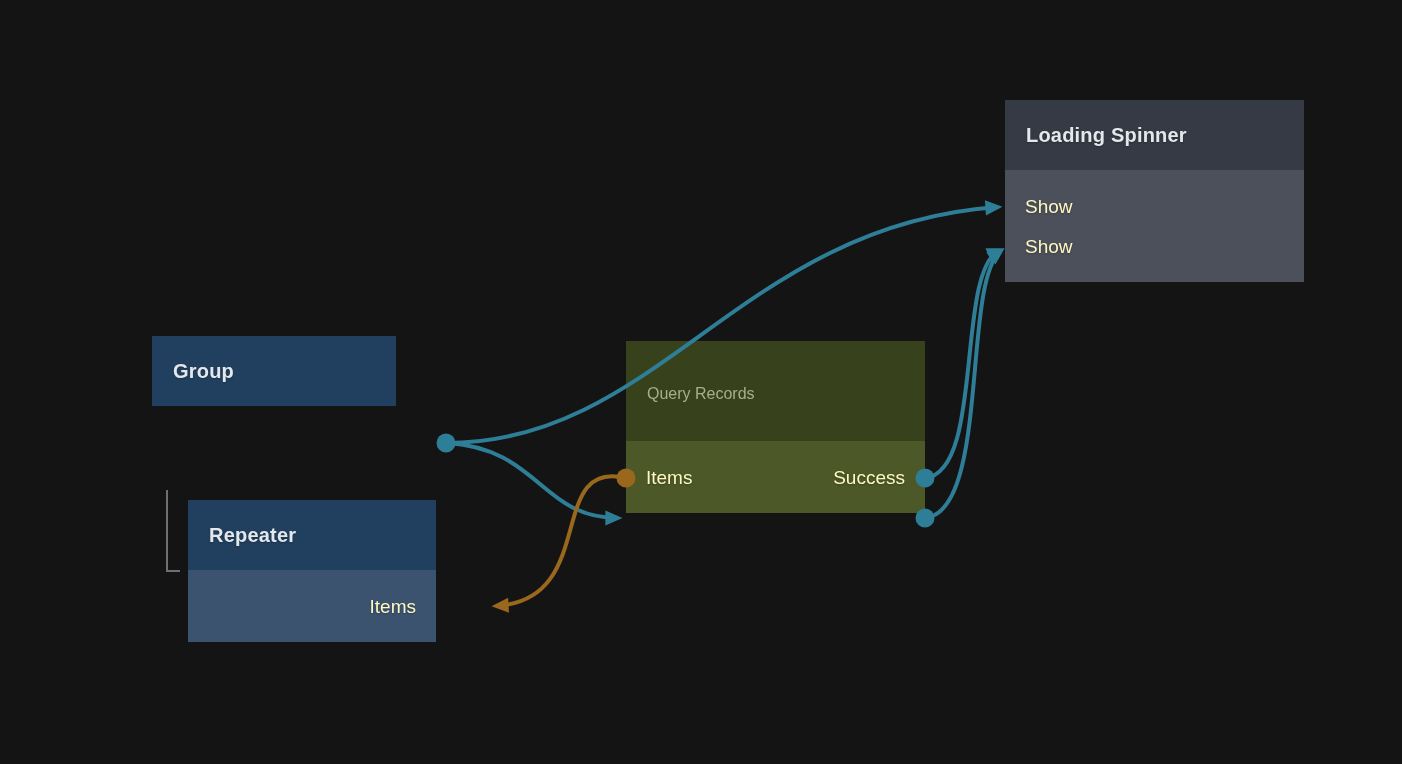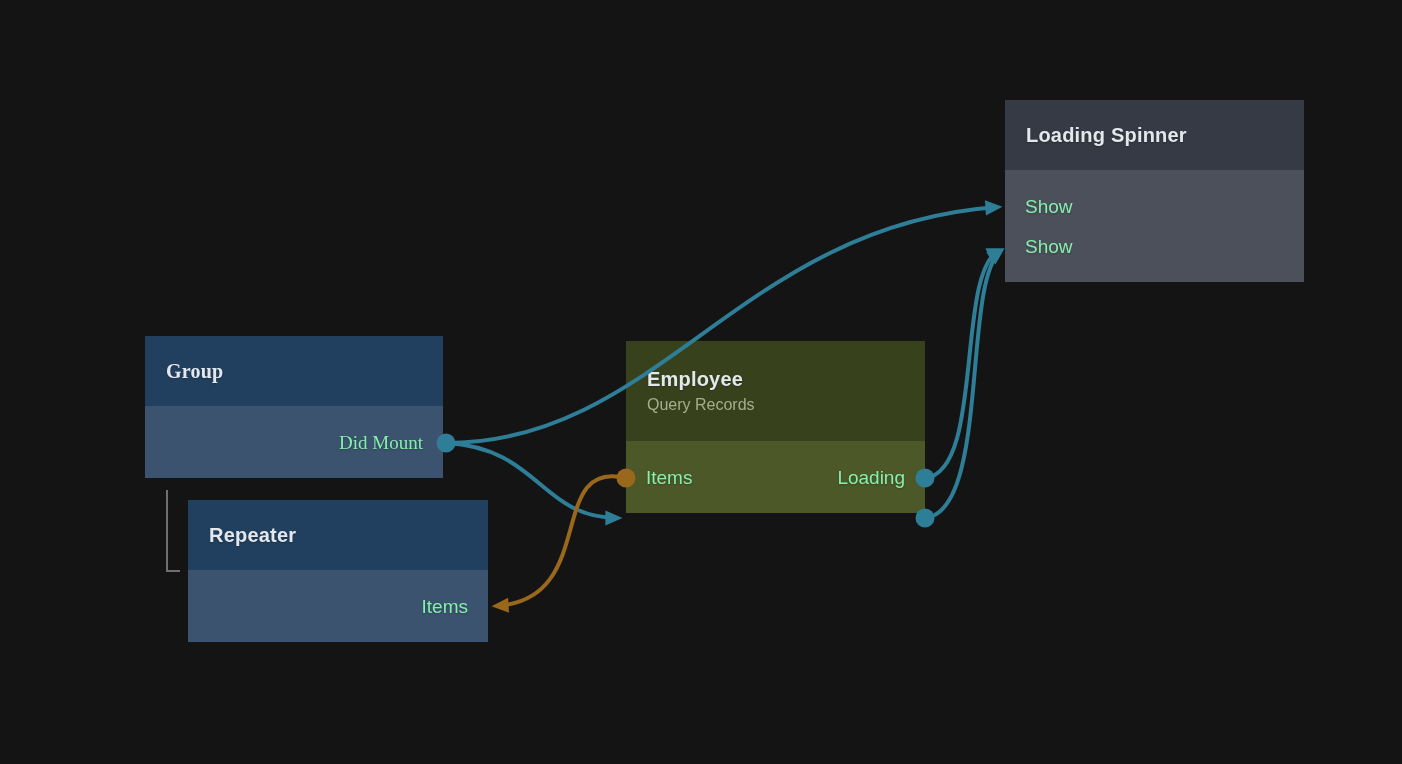--- a/index.html
+++ b/index.html
@@ -45,66 +45,59 @@
     box-sizing: border-box;
   }
   .port-row {
     height: 40px;
     display: flex;
     align-items: center;
     justify-content: space-between;
   }
   .port-label {
     font-size: 19px;
-    color: #86efac;
+    color: #fef9c3;
     text-shadow: 0 1px 2px rgba(0,0,0,0.25);
     white-space: nowrap;
   }
   #edge-layer {
     position: absolute;
     left: 0;
     top: 0;
     pointer-events: none;
   }
 </style>
 </head>
 <body>
 
 <div id="canvas" style="width: 1402px; height: 764px; background: rgb(20, 20, 20);">
-    <div class="node" style="left: 145px; top: 336px; width: 298px; font-family: Liberation Serif, serif;">
+    <div class="node" style="left: 152px; top: 336px; width: 244px;">
       <div class="node-header" style="height: 70px; background: rgb(33, 64, 95);">
         <div class="node-title">Group</div>
       </div>
-      <div class="node-body" style="background: rgb(59, 83, 111);">
-        <div class="port-row">
-          <span class="port-label"></span>
-          <span class="port-label">Did Mount</span>
-        </div>
-      </div>
     </div>
-    <div class="node" style="left: 188px; top: 500px; width: 300px;">
+    <div class="node" style="left: 188px; top: 500px; width: 248px;">
       <div class="node-header" style="height: 70px; background: rgb(33, 64, 95);">
         <div class="node-title">Repeater</div>
       </div>
       <div class="node-body" style="background: rgb(59, 83, 111);">
         <div class="port-row">
           <span class="port-label"></span>
           <span class="port-label">Items</span>
         </div>
       </div>
     </div>
     <div class="node" style="left: 626px; top: 341px; width: 299px;">
       <div class="node-header" style="height: 100px; background: rgb(55, 66, 29);">
-        <div class="node-title">Employee</div>
         <div class="node-subtitle">Query Records</div>
       </div>
       <div class="node-body" style="background: rgb(76, 88, 40);">
         <div class="port-row">
           <span class="port-label">Items</span>
-          <span class="port-label">Loading</span>
+          <span class="port-label">Success</span>
         </div>
       </div>
     </div>
     <div class="node" style="left: 1005px; top: 100px; width: 299px;">
       <div class="node-header" style="height: 70px; background: rgb(54, 58, 68);">
         <div class="node-title">Loading Spinner</div>
       </div>
       <div class="node-body" style="background: rgb(76, 80, 91);">
         <div class="port-row">
           <span class="port-label">Show</span>

